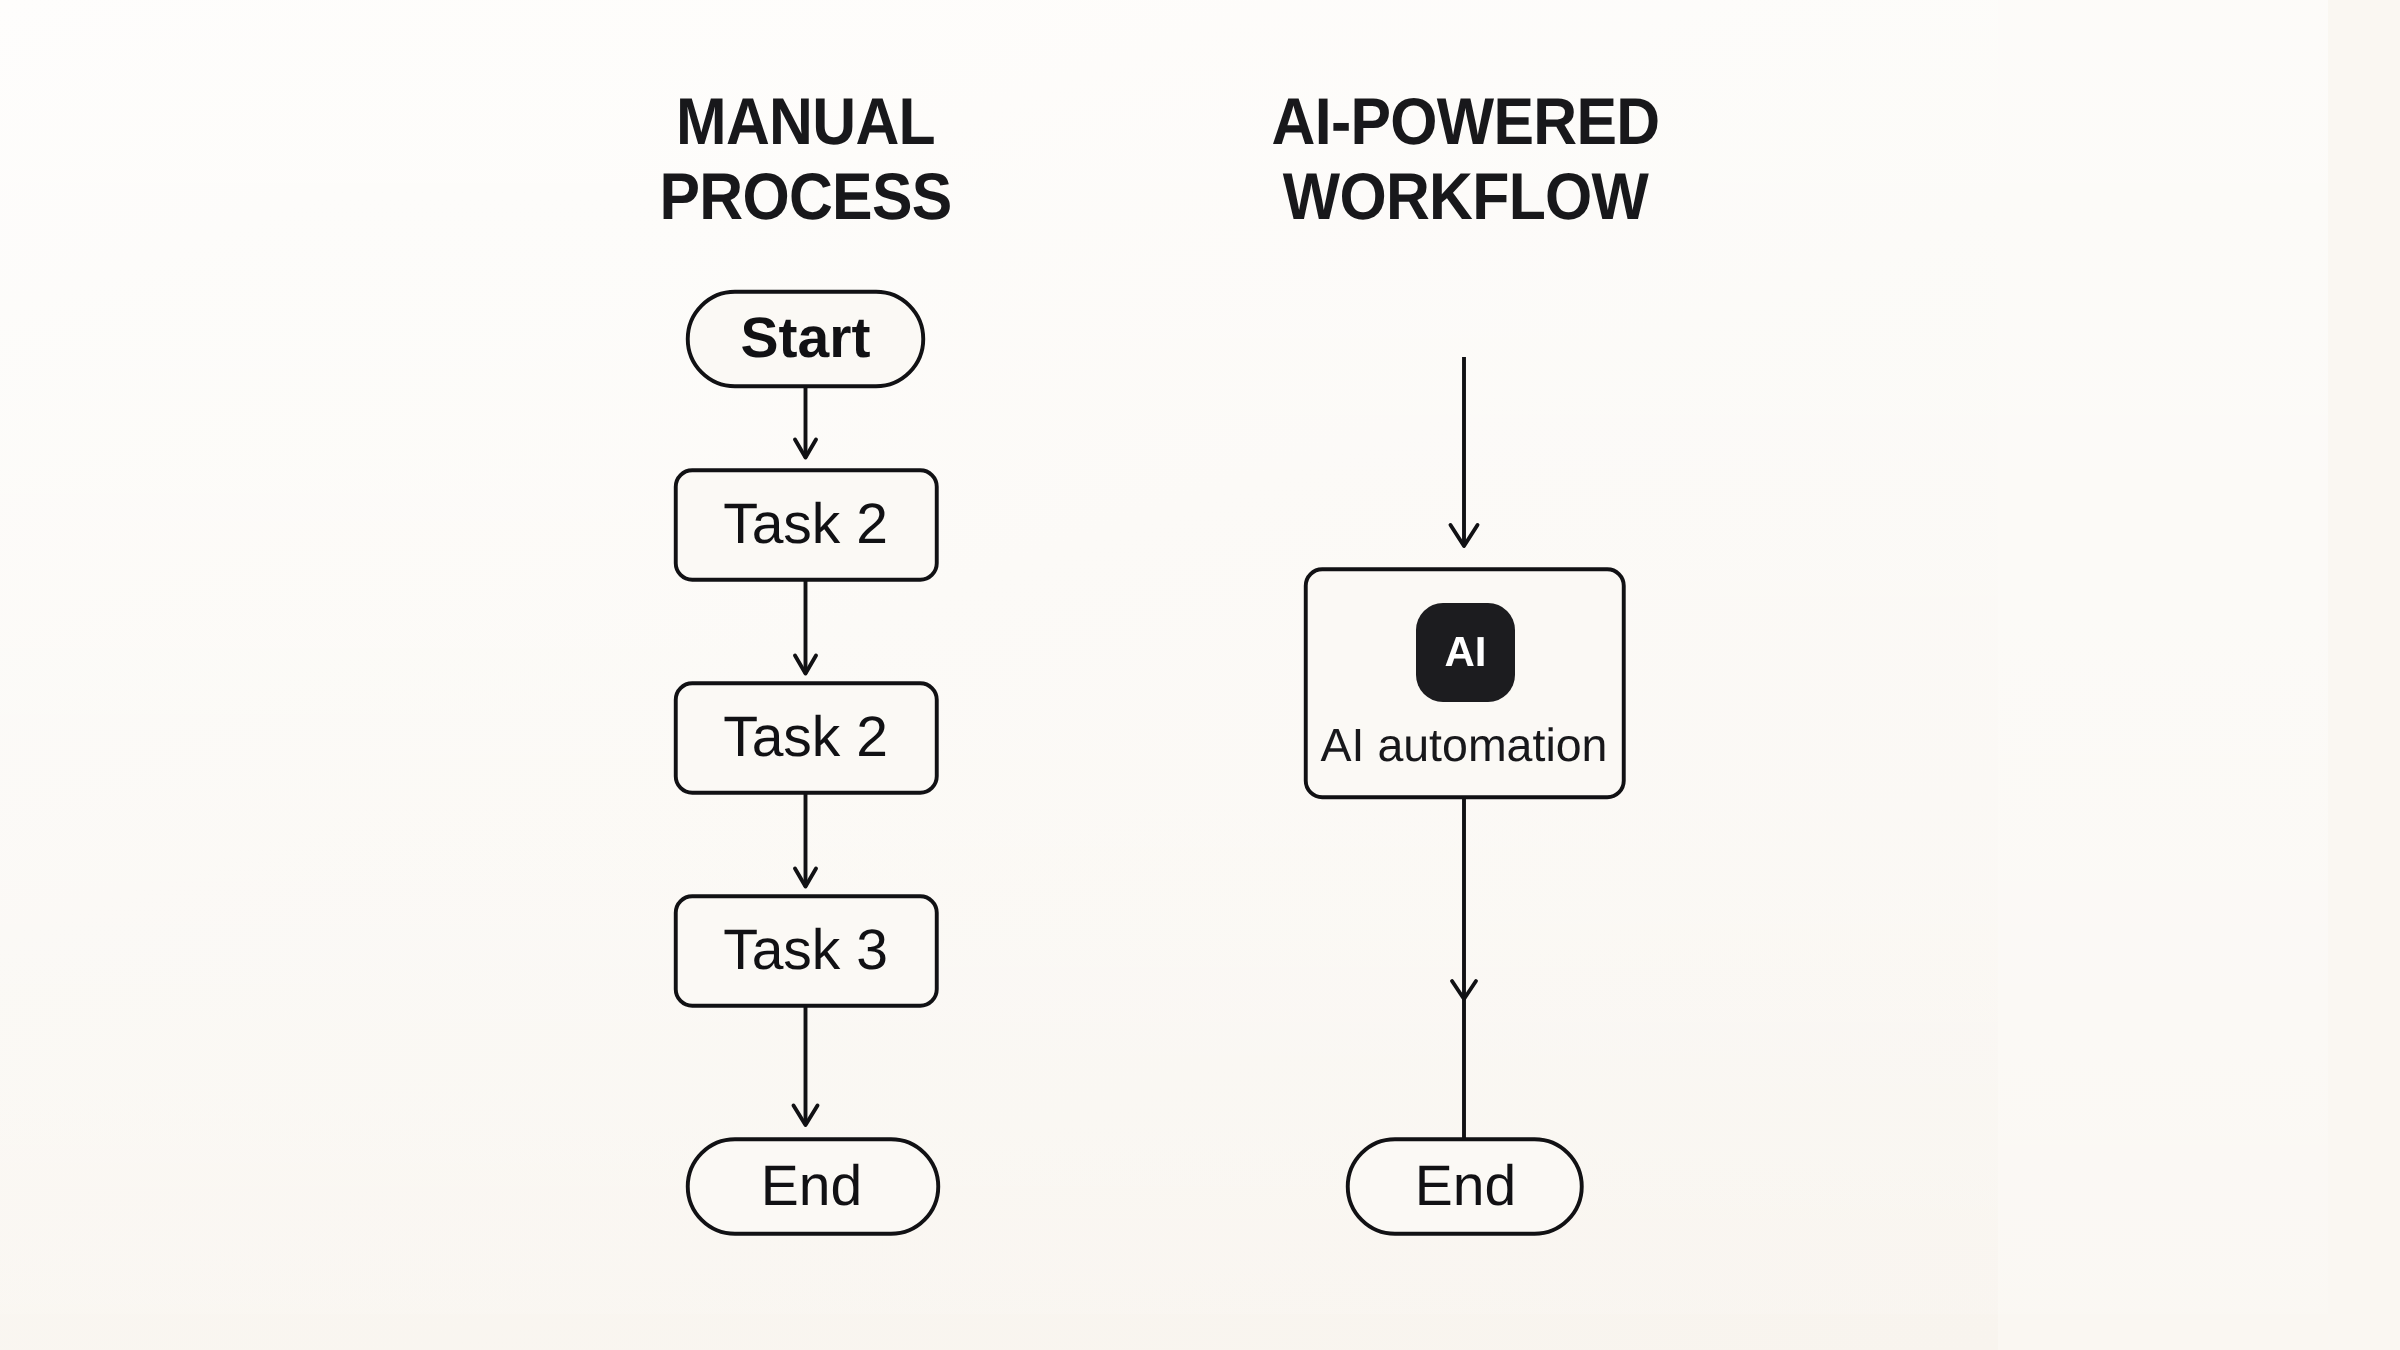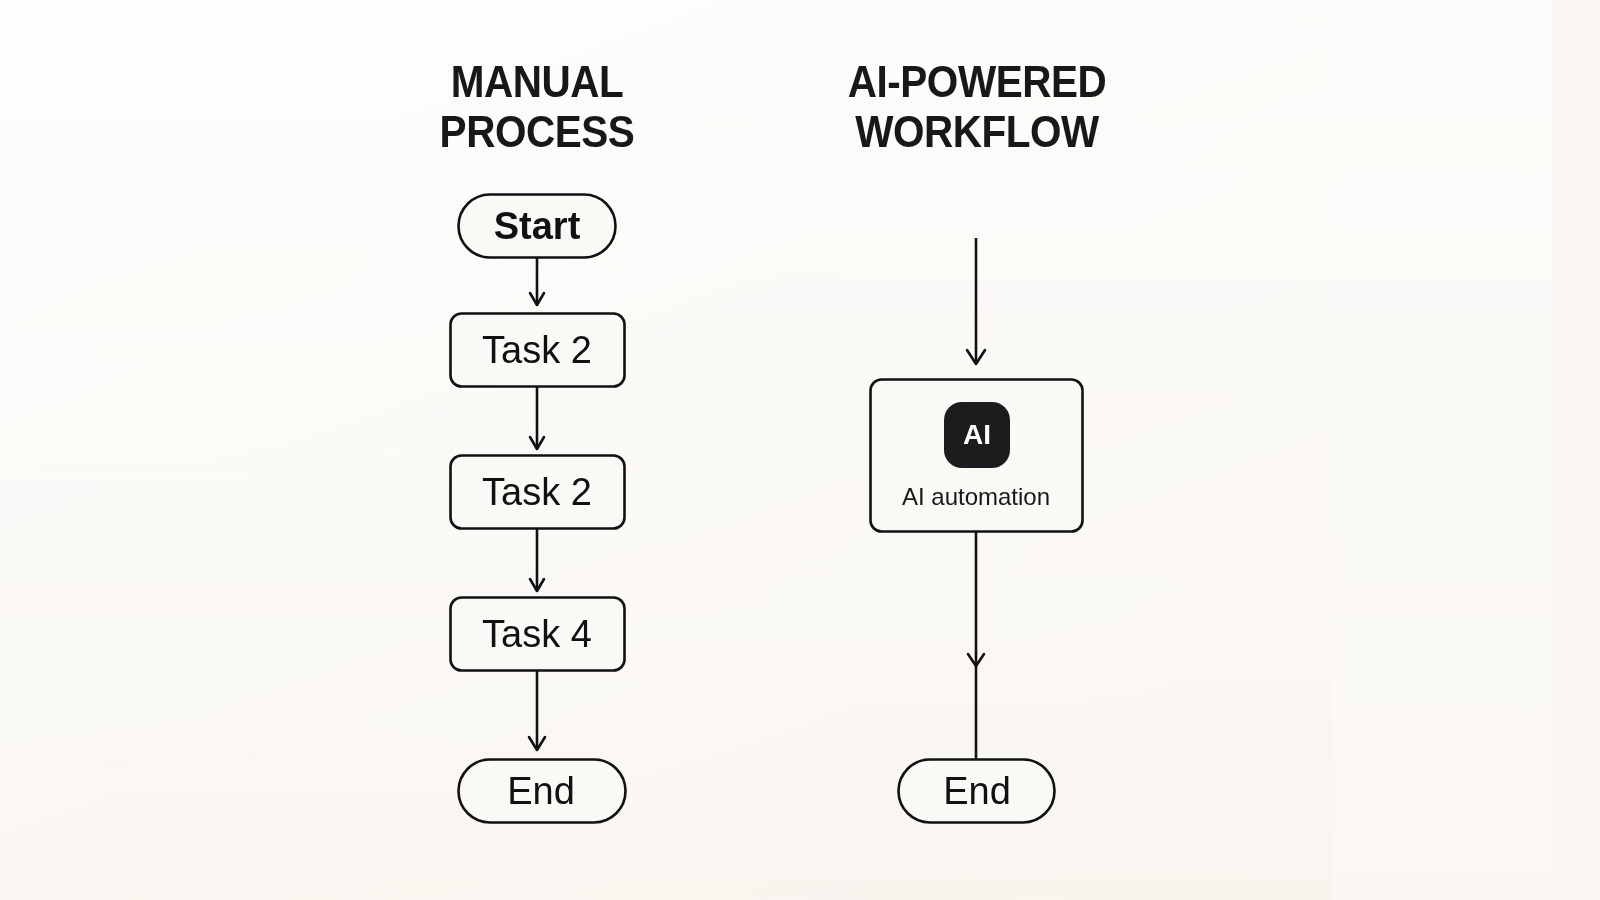--- a/index.html
+++ b/index.html
@@ -56,21 +56,21 @@
     color: #111114;
     font-size: 38px;
     line-height: 1;
     white-space: nowrap;
     transform: translate(-50%, -50%);
   }
   .ai-sub-label {
     position: absolute;
     text-align: left;
     color: #18181b;
-    font-size: 24px;
+    font-size: 31px;
     line-height: 1;
     white-space: nowrap;
     transform: translate(-50%, -50%);
   }
   .ai-badge-text {
     position: absolute;
     text-align: center;
     color: #ffffff;
     font-size: 28px;
     font-weight: 700;
@@ -129,21 +129,21 @@
 
     <rect x="898.5" y="759.5" width="156" height="63" rx="31.5" ry="31.5" fill="#fbf9f5" stroke="#111114" stroke-width="2.6"></rect>
   </svg>
 
   <div class="node-label" style="left:537px; top:226px; font-weight:700;">Start</div>
 
   <div class="node-label" style="left:537px; top:350px;">Task 2</div>
 
   <div class="node-label" style="left:537px; top:492px;text-align:center;">Task 2</div>
 
-  <div class="node-label" style="left:537px; top:634px;">Task 4</div>
+  <div class="node-label" style="left:537px; top:634px;">Task 3</div>
 
   <div class="node-label" style="left:541px; top:791px;">End</div>
 
   <div class="ai-badge-text" style="left:977px; top:435px;">AI</div>
 
   <div class="ai-sub-label" style="left:976px; top:497px;">AI automation</div>
 
   <div class="node-label" style="left:977px; top:791px;">End</div>
 
 </div>

